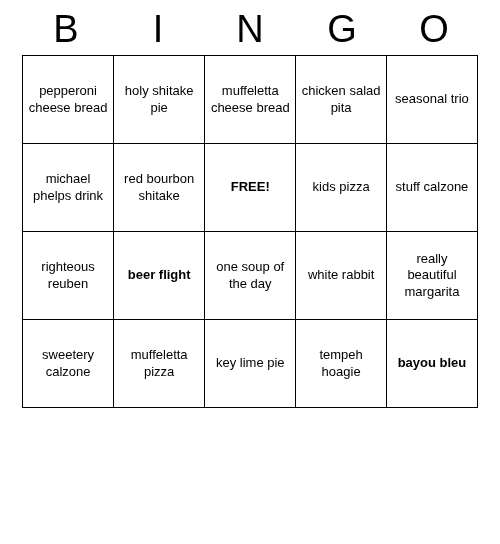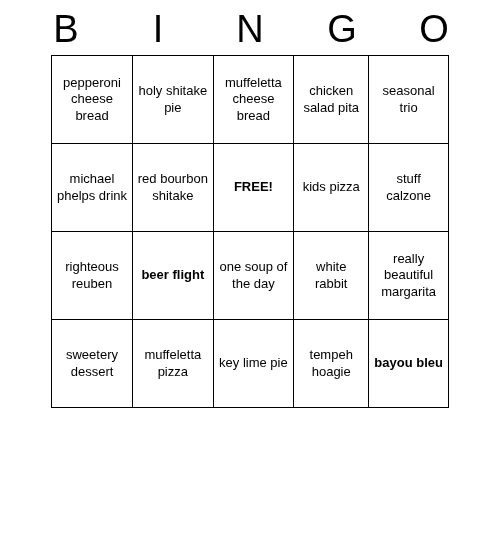--- a/index.html
+++ b/index.html
@@ -20,21 +20,21 @@
       padding: 8px 0 4px 0;
     }
     #bingo-title span {
       font-size: 38px;
       font-weight: normal;
       width: 88px;
       text-align: center;
     }
     #bingo-grid {
       border-collapse: collapse;
-      width: 398px;
+      width: 456px;
     }
     #bingo-grid td {
       border: 1px solid #000;
       width: 92px;
       height: 88px;
       text-align: center;
       vertical-align: middle;
       font-size: 13px;
       padding: 4px;
       line-height: 1.25;
@@ -80,20 +80,20 @@
         <td>stuff calzone</td>
       </tr>
       <tr>
         <td>righteous reuben</td>
         <td class="xl-text">beer flight</td>
         <td>one soup of the day</td>
         <td class="large-text">white rabbit</td>
         <td>really beautiful margarita</td>
       </tr>
       <tr>
-        <td>sweetery dessert</td>
+        <td>sweetery calzone</td>
         <td>muffeletta pizza</td>
         <td>key lime pie</td>
         <td>tempeh hoagie</td>
         <td class="xl-text">bayou bleu</td>
       </tr>
     </tbody>
 </table>
 
 </body></html>

